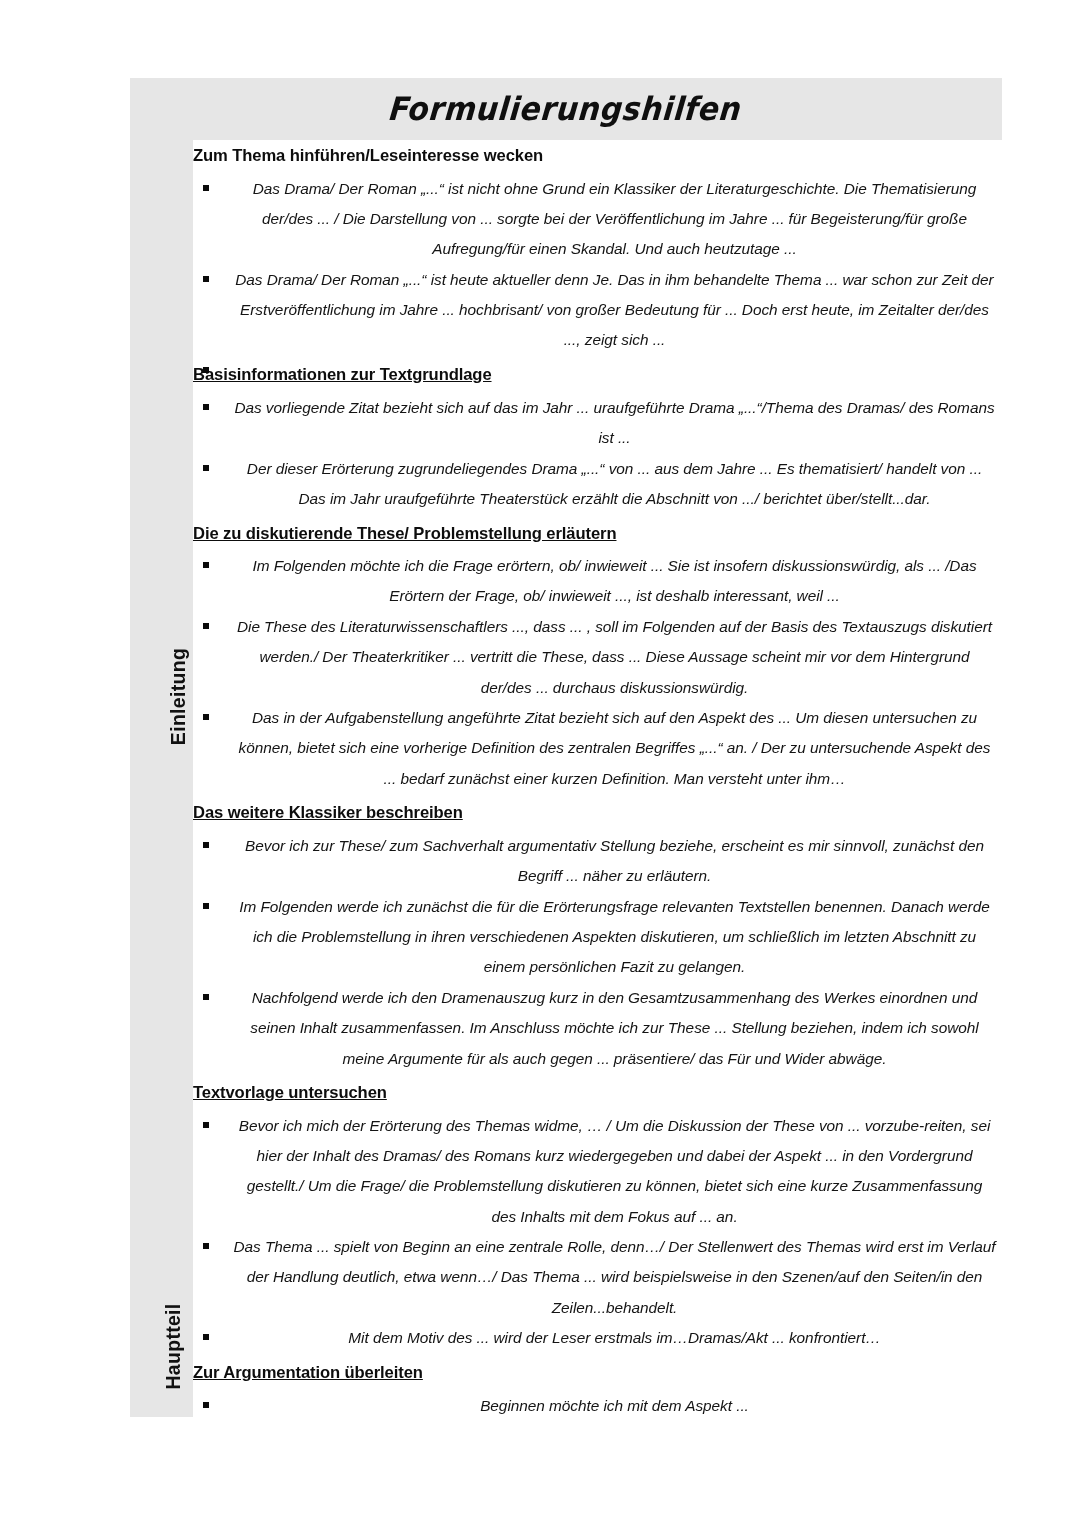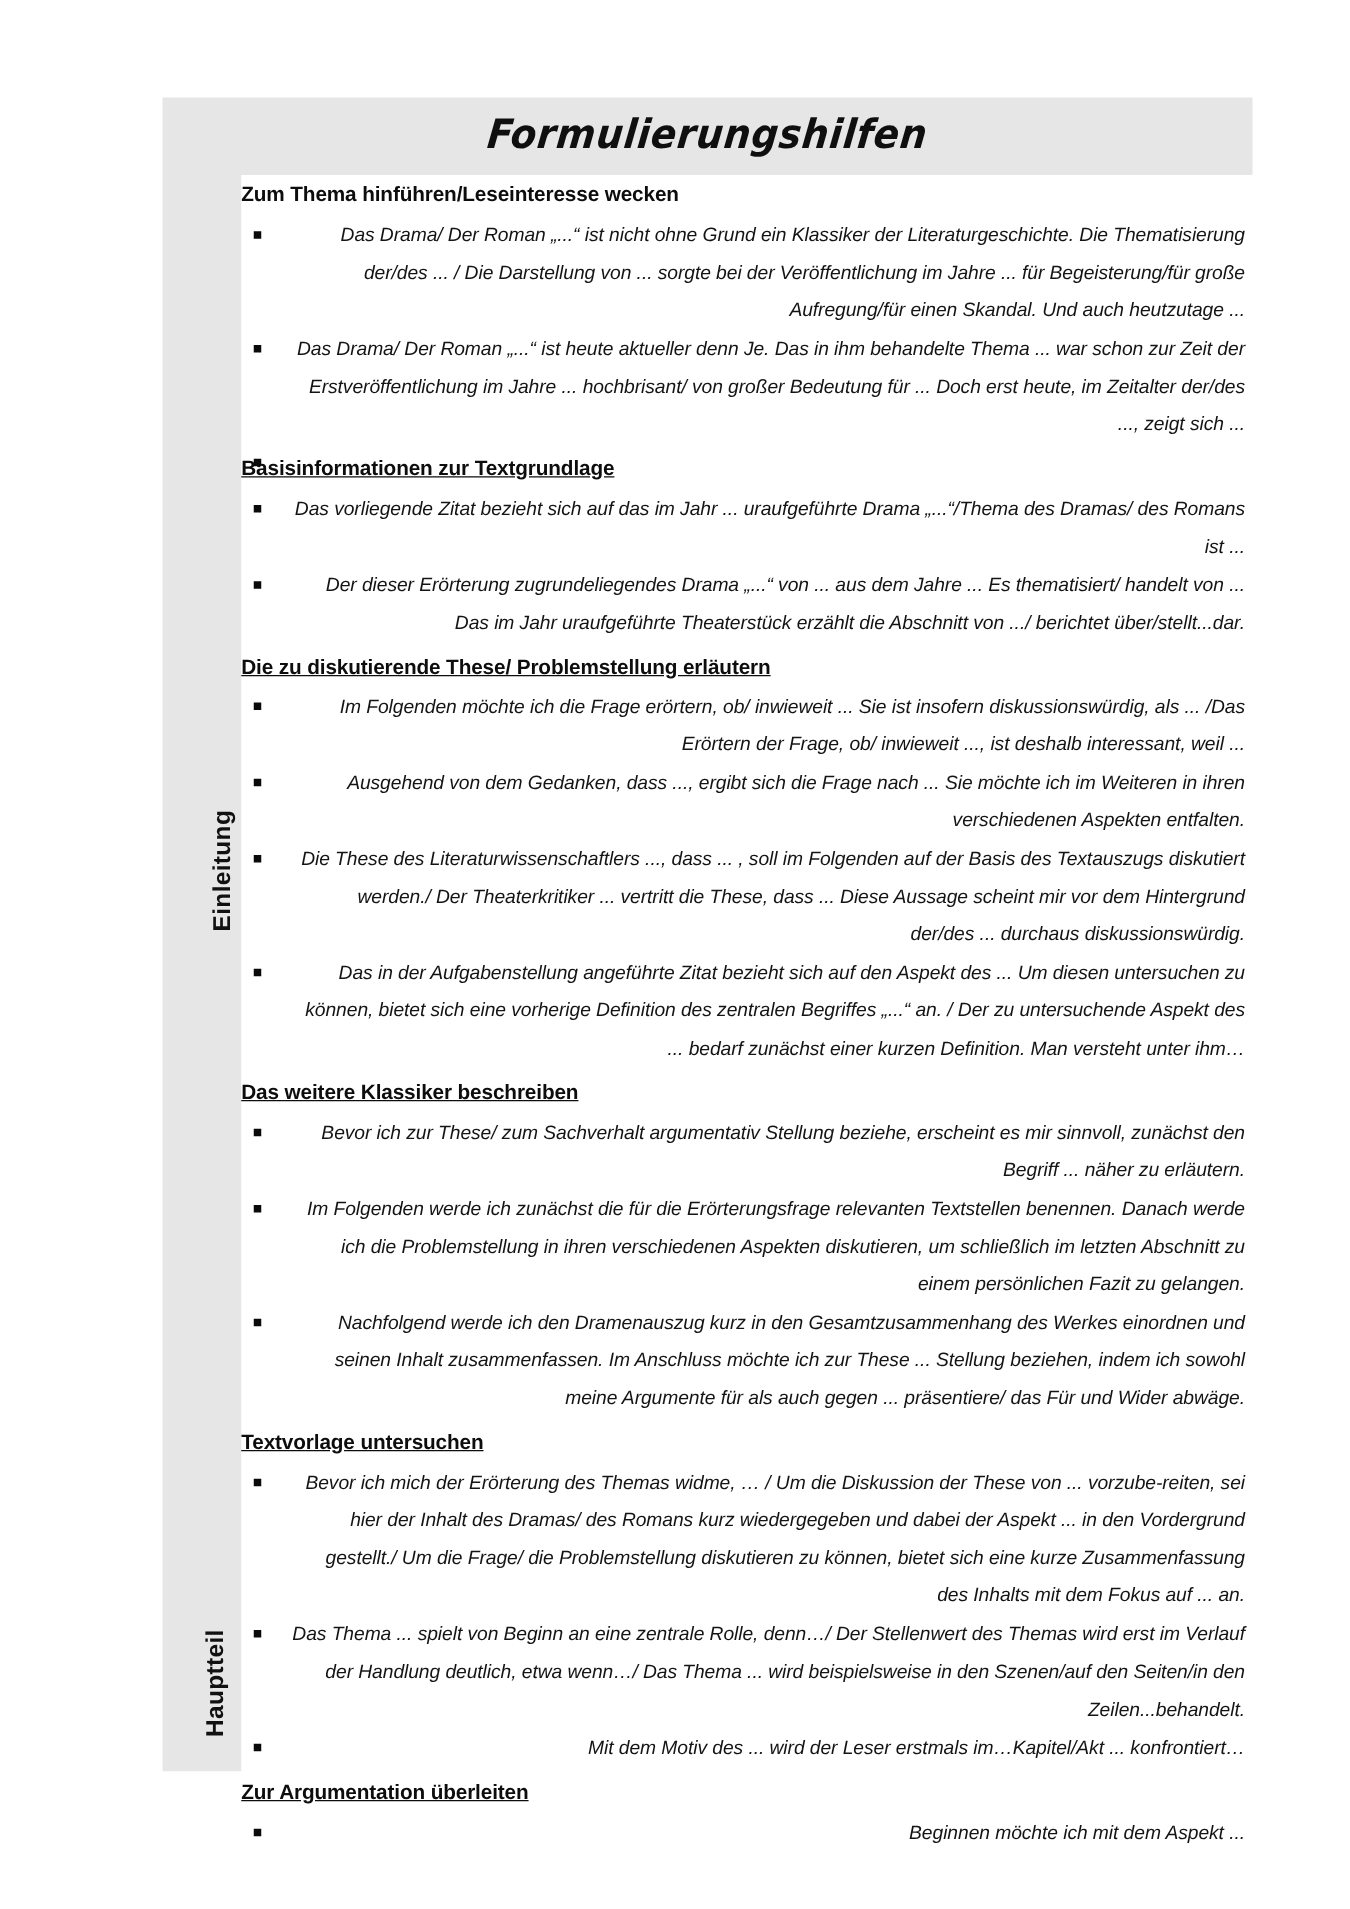--- a/index.html
+++ b/index.html
@@ -112,21 +112,21 @@
   ul.bullets li {
     position: relative;
     padding-left: 40px;
     padding-right: 6px;
     margin: 0 0 0.5px 0;
     font-family: "Liberation Sans", sans-serif;
     font-style: italic;
     font-size: 15.4px;
     line-height: 30.2px;
     color: #141414;
-    text-align: right;
+    text-align: center;
     letter-spacing: -0.05px;
   }
   ul.bullets li .bullet-mark {
     position: absolute;
     left: 10px;
     top: 11px;
     width: 6px;
     height: 6px;
     background: #0a0a0a;
   }
@@ -164,41 +164,40 @@
       <ul class="bullets">
         <li><span class="bullet-mark"></span><span>Das vorliegende Zitat bezieht sich auf das im Jahr ... uraufgeführte Drama „...“/Thema des Dramas/ des Romans ist ...</span></li>
         <li><span class="bullet-mark"></span><span>Der dieser Erörterung zugrundeliegendes Drama  „...“ von ... aus dem Jahre ... Es thematisiert/ handelt von ... Das im Jahr uraufgeführte Theaterstück erzählt die Abschnitt von .../ berichtet über/stellt...dar.</span></li>
       </ul>
     </div>
 
     <div class="section">
       <div class="section-heading">Die zu diskutierende These/ Problemstellung erläutern</div>
       <ul class="bullets">
         <li><span class="bullet-mark"></span><span>Im Folgenden möchte ich die Frage erörtern, ob/ inwieweit ... Sie ist insofern diskussionswürdig, als ... /Das Erörtern der Frage, ob/ inwieweit ..., ist deshalb interessant, weil ...</span></li>
-        <li><span class="bullet-mark"></span><span>Ausgehend von dem Gedanken, dass ..., ergibt sich die Frage nach ... Sie möchte ich im Weiteren in ihren verschiedenen Aspekten entfalten.</span></li>
         <li><span class="bullet-mark"></span><span>Die These des Literaturwissenschaftlers ..., dass ... , soll im Folgenden auf der Basis des Textauszugs diskutiert werden./ Der Theaterkritiker ... vertritt die These, dass ... Diese Aussage scheint mir vor dem Hintergrund der/des ... durchaus diskussionswürdig.</span></li>
         <li><span class="bullet-mark"></span><span>Das in der Aufgabenstellung angeführte Zitat bezieht sich auf den Aspekt des ... Um diesen untersuchen zu können, bietet sich eine vorherige Definition des zentralen Begriffes „...“ an. / Der zu untersuchende Aspekt des ... bedarf zunächst einer kurzen Definition. Man versteht unter ihm…</span></li>
       </ul>
     </div>
 
     <div class="section">
       <div class="section-heading">Das weitere Klassiker beschreiben</div>
       <ul class="bullets">
         <li><span class="bullet-mark"></span><span>Bevor ich zur These/ zum Sachverhalt argumentativ Stellung beziehe, erscheint es mir sinnvoll, zunächst den Begriff ... näher zu erläutern.</span></li>
         <li><span class="bullet-mark"></span><span>Im Folgenden werde ich zunächst die für die Erörterungsfrage relevanten Textstellen benennen. Danach werde ich die Problemstellung in ihren verschiedenen Aspekten diskutieren, um schließlich im letzten Abschnitt zu einem persönlichen Fazit zu gelangen.</span></li>
         <li><span class="bullet-mark"></span><span>Nachfolgend werde ich den Dramenauszug kurz in den Gesamtzusammenhang des Werkes einordnen und seinen Inhalt zusammenfassen. Im Anschluss möchte ich zur These ... Stellung beziehen, indem ich sowohl meine Argumente für als auch gegen ... präsentiere/ das Für und Wider abwäge.</span></li>
       </ul>
     </div>
 
     <div class="section">
       <div class="section-heading">Textvorlage untersuchen</div>
       <ul class="bullets">
         <li><span class="bullet-mark"></span><span>Bevor ich mich der Erörterung des Themas widme, … / Um die Diskussion der These von ... vorzube-reiten, sei hier der Inhalt des Dramas/ des Romans kurz wiedergegeben und dabei der Aspekt ... in den Vordergrund gestellt./ Um die Frage/ die Problemstellung diskutieren zu können, bietet sich eine kurze Zusammenfassung des Inhalts mit dem Fokus auf ... an.</span></li>
         <li><span class="bullet-mark"></span><span>Das Thema ... spielt von Beginn an eine zentrale Rolle, denn…/ Der Stellenwert des Themas wird erst im Verlauf der Handlung deutlich, etwa wenn…/ Das Thema ... wird beispielsweise in den Szenen/auf den Seiten/in den Zeilen...behandelt.</span></li>
-        <li><span class="bullet-mark"></span><span>Mit dem Motiv des ... wird der Leser erstmals im…Kapitel/Akt ... konfrontiert…</span></li>
+        <li><span class="bullet-mark"></span><span>Mit dem Motiv des ... wird der Leser erstmals im…Dramas/Akt ... konfrontiert…</span></li>
       </ul>
     </div>
 
     <div class="section">
       <div class="section-heading">Zur Argumentation überleiten</div>
       <ul class="bullets">
         <li><span class="bullet-mark"></span><span>Beginnen möchte ich mit dem Aspekt ...</span></li>
 
       </ul>
     </div>

